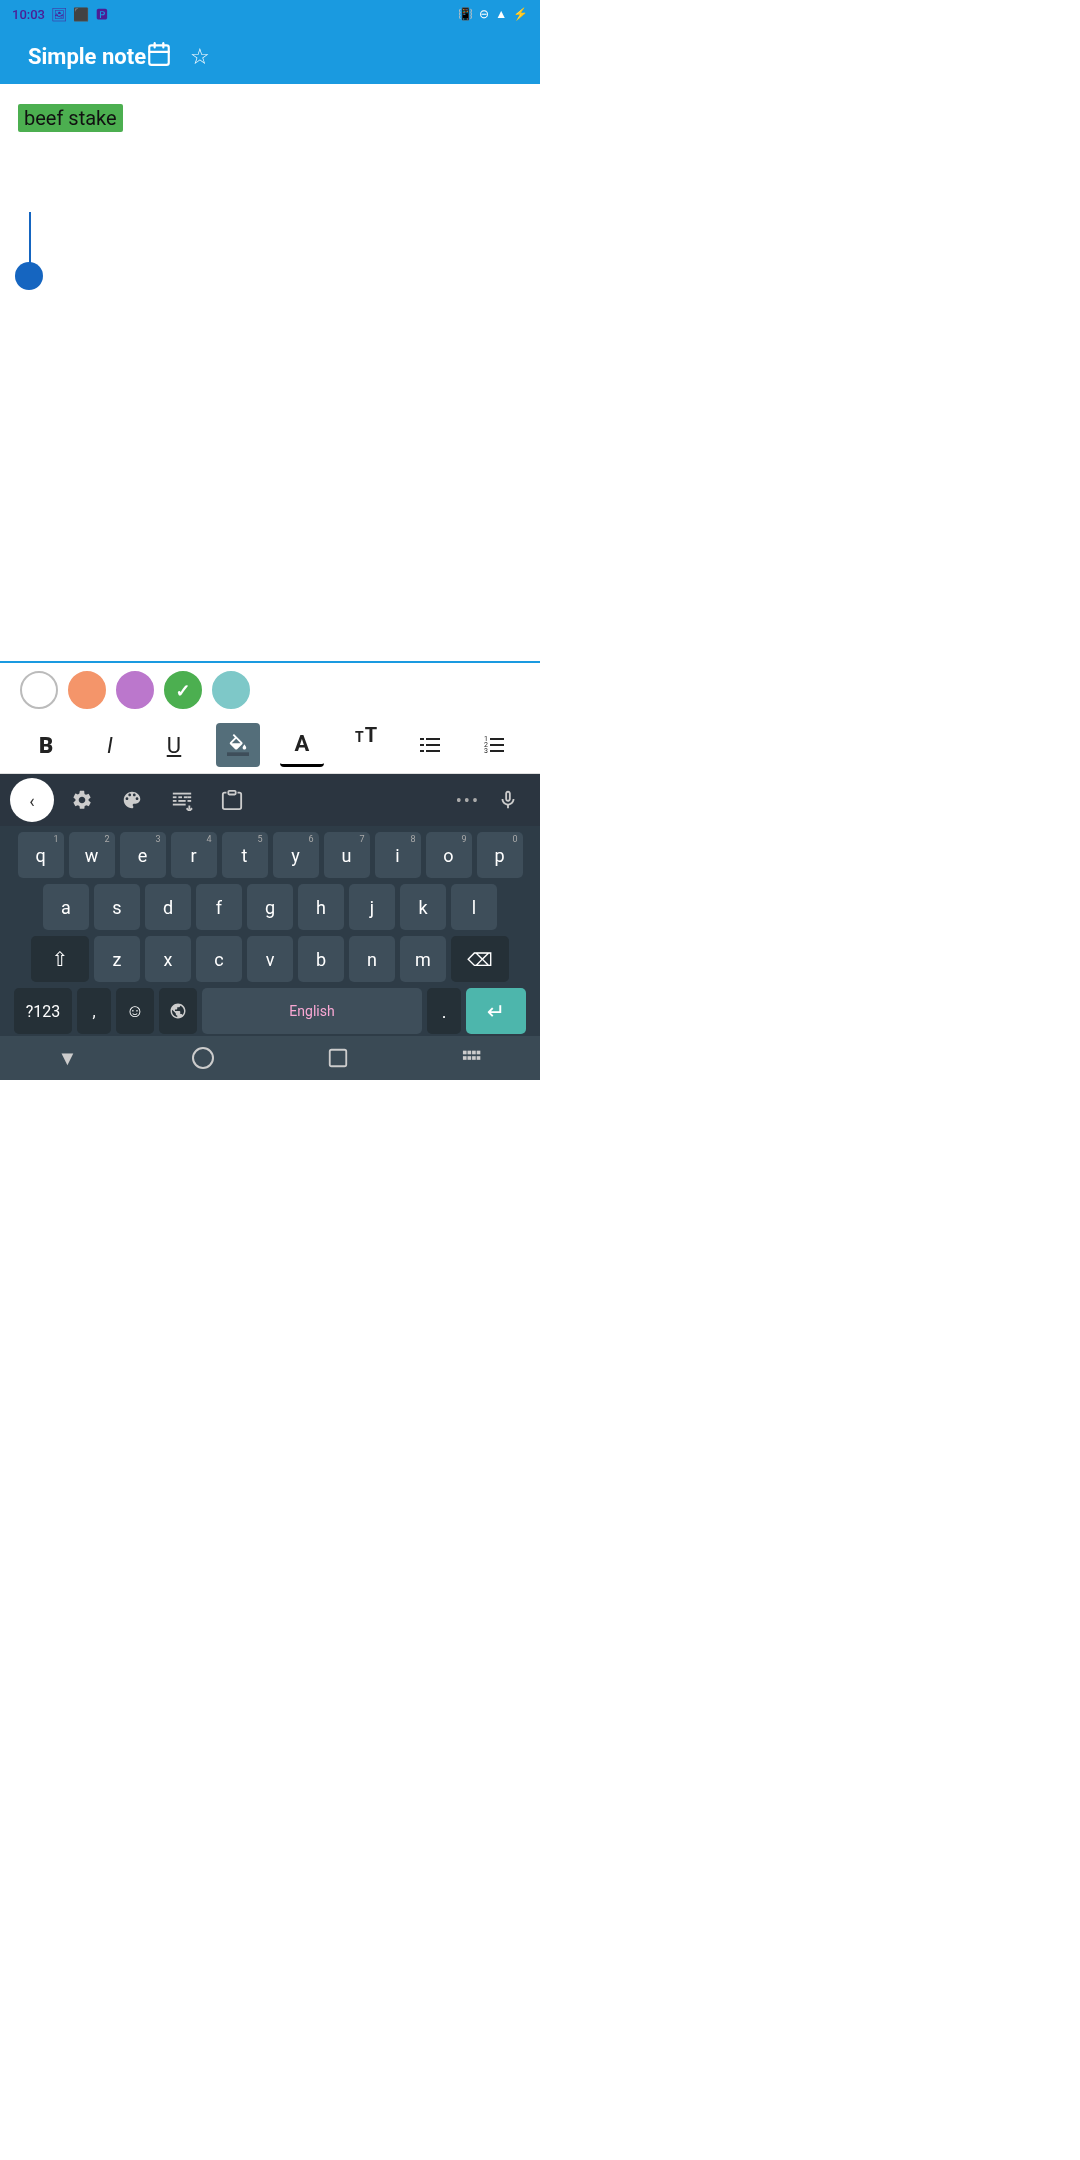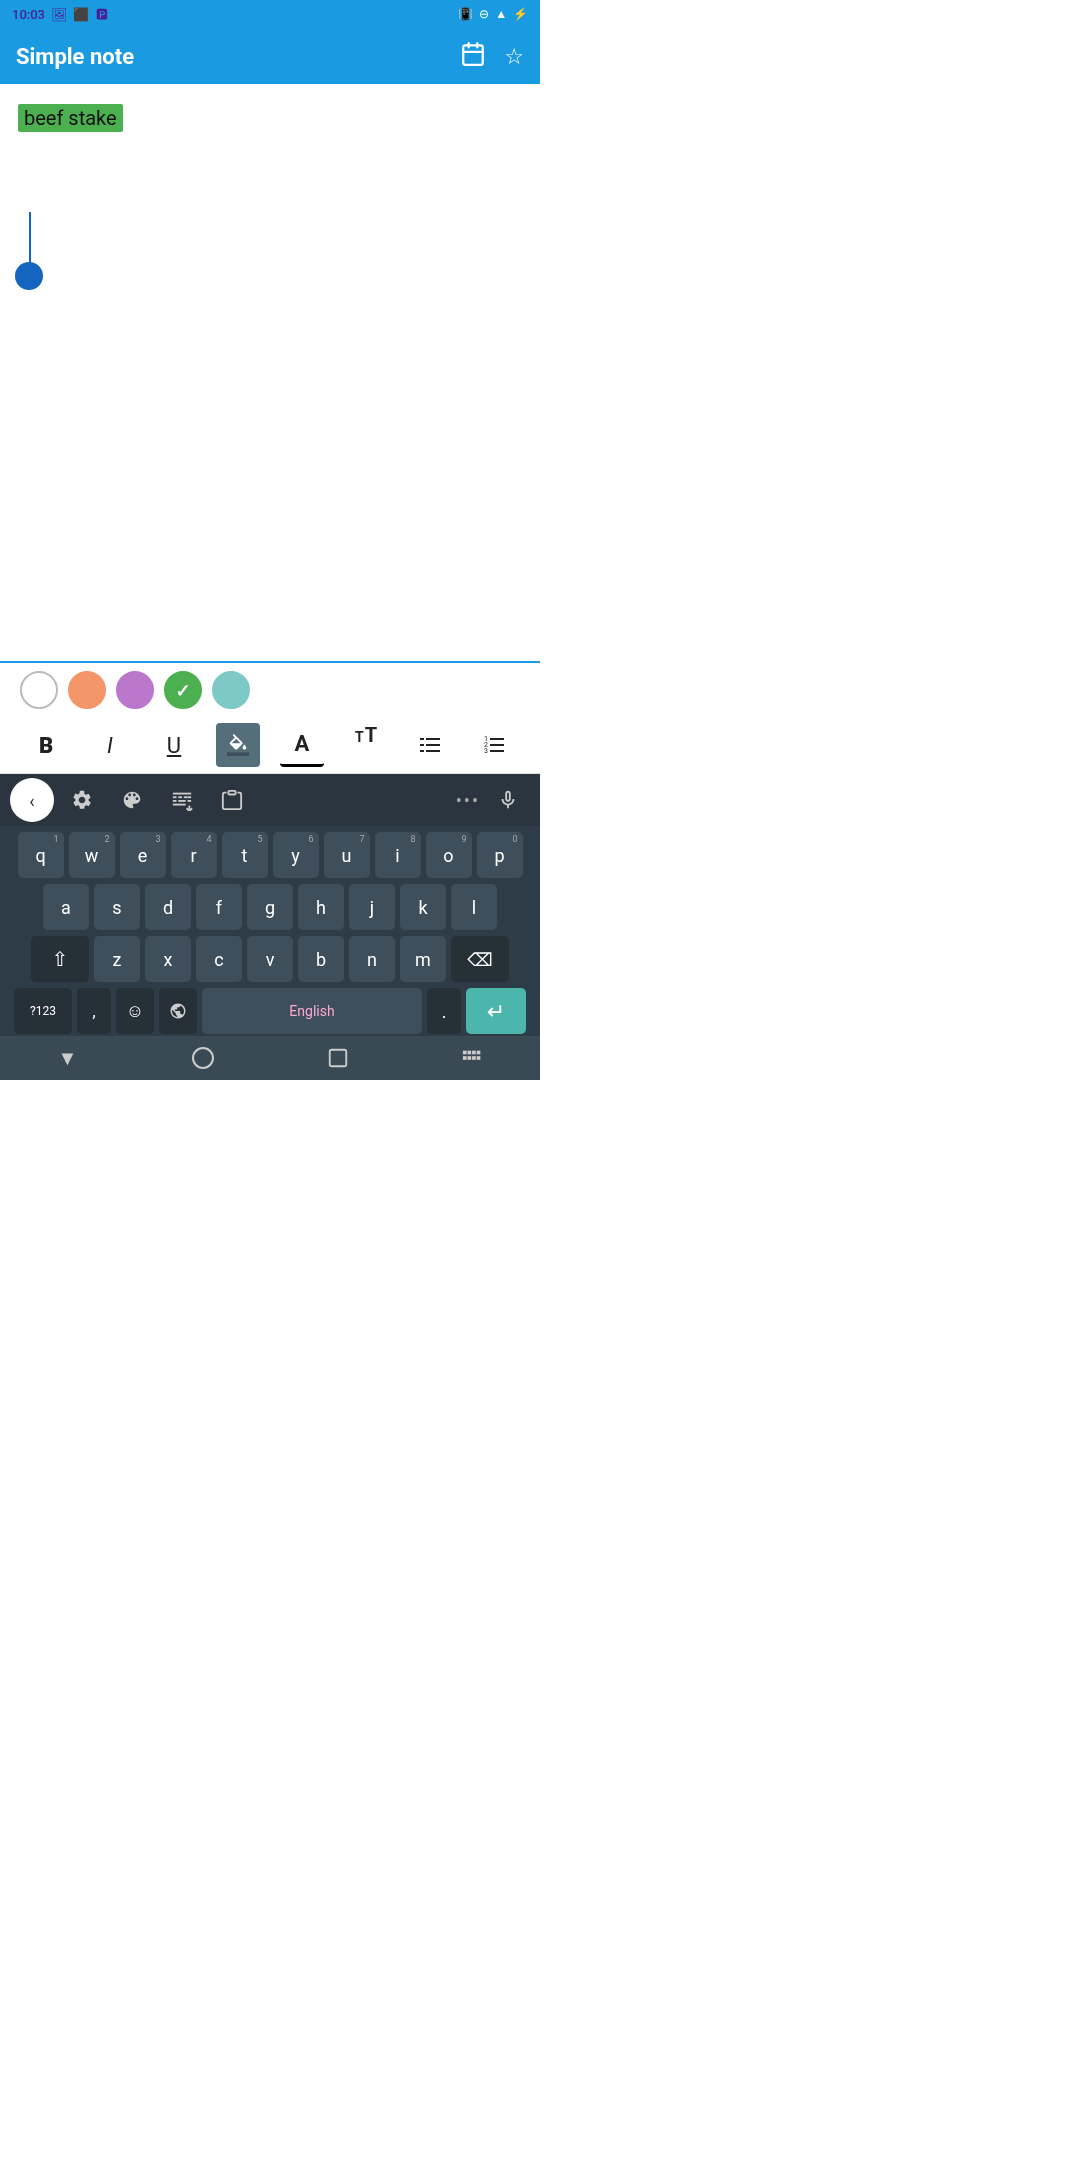--- a/index.html
+++ b/index.html
@@ -36,22 +36,21 @@
       color: #fff;
       font-size: 12px;
     }
 
     
     .app-bar {
       background: #1a9ae0;
       height: 56px;
       display: flex;
       align-items: center;
-      justify-content: space-between;
-      padding: 0 16px;
+      padding: 0 28px;
     }
     .app-title {
       color: #fff;
       font-size: 22px;
       font-weight: bold;
     }
     .app-bar-icons {
       display: flex;
       gap: 18px;
       align-items: center;
@@ -441,21 +440,21 @@
       <div class="kb-key">x</div>
       <div class="kb-key">c</div>
       <div class="kb-key">v</div>
       <div class="kb-key">b</div>
       <div class="kb-key">n</div>
       <div class="kb-key">m</div>
       <div class="kb-key backspace-key special">⌫</div>
     </div>
 
     <div class="kb-row">
-      <div class="kb-key special" style="font-size:12px;">?123</div>
+      <div class="kb-key special" style="font-size:16px;">?123</div>
       <div class="kb-key special" style="max-width:34px; font-size:16px;">,</div>
       <div class="kb-key special" style="max-width:38px; font-size:18px;">☺</div>
       <div class="kb-key special" style="max-width:38px;">
         <svg width="18" height="18" viewBox="0 0 24 24" fill="#ccc">
           <path d="M12 2C6.48 2 2 6.48 2 12s4.48 10 10 10 10-4.48 10-10S17.52 2 12 2zm-1 17.93c-3.95-.49-7-3.85-7-7.93 0-.62.08-1.21.21-1.79L9 15v1c0 1.1.9 2 2 2v1.93zm6.9-2.54c-.26-.81-1-1.39-1.9-1.39h-1v-3c0-.55-.45-1-1-1H8v-2h2c.55 0 1-.45 1-1V7h2c1.1 0 2-.9 2-2v-.41c2.93 1.19 5 4.06 5 7.41 0 2.08-.8 3.97-2.1 5.39z"></path>
         </svg>
       </div>
       <div class="kb-key space-key">English</div>
       <div class="kb-key special" style="max-width:34px; font-size:18px;">.</div>
       <div class="kb-key enter-key" style="font-size:22px; color:white;">↵</div>

